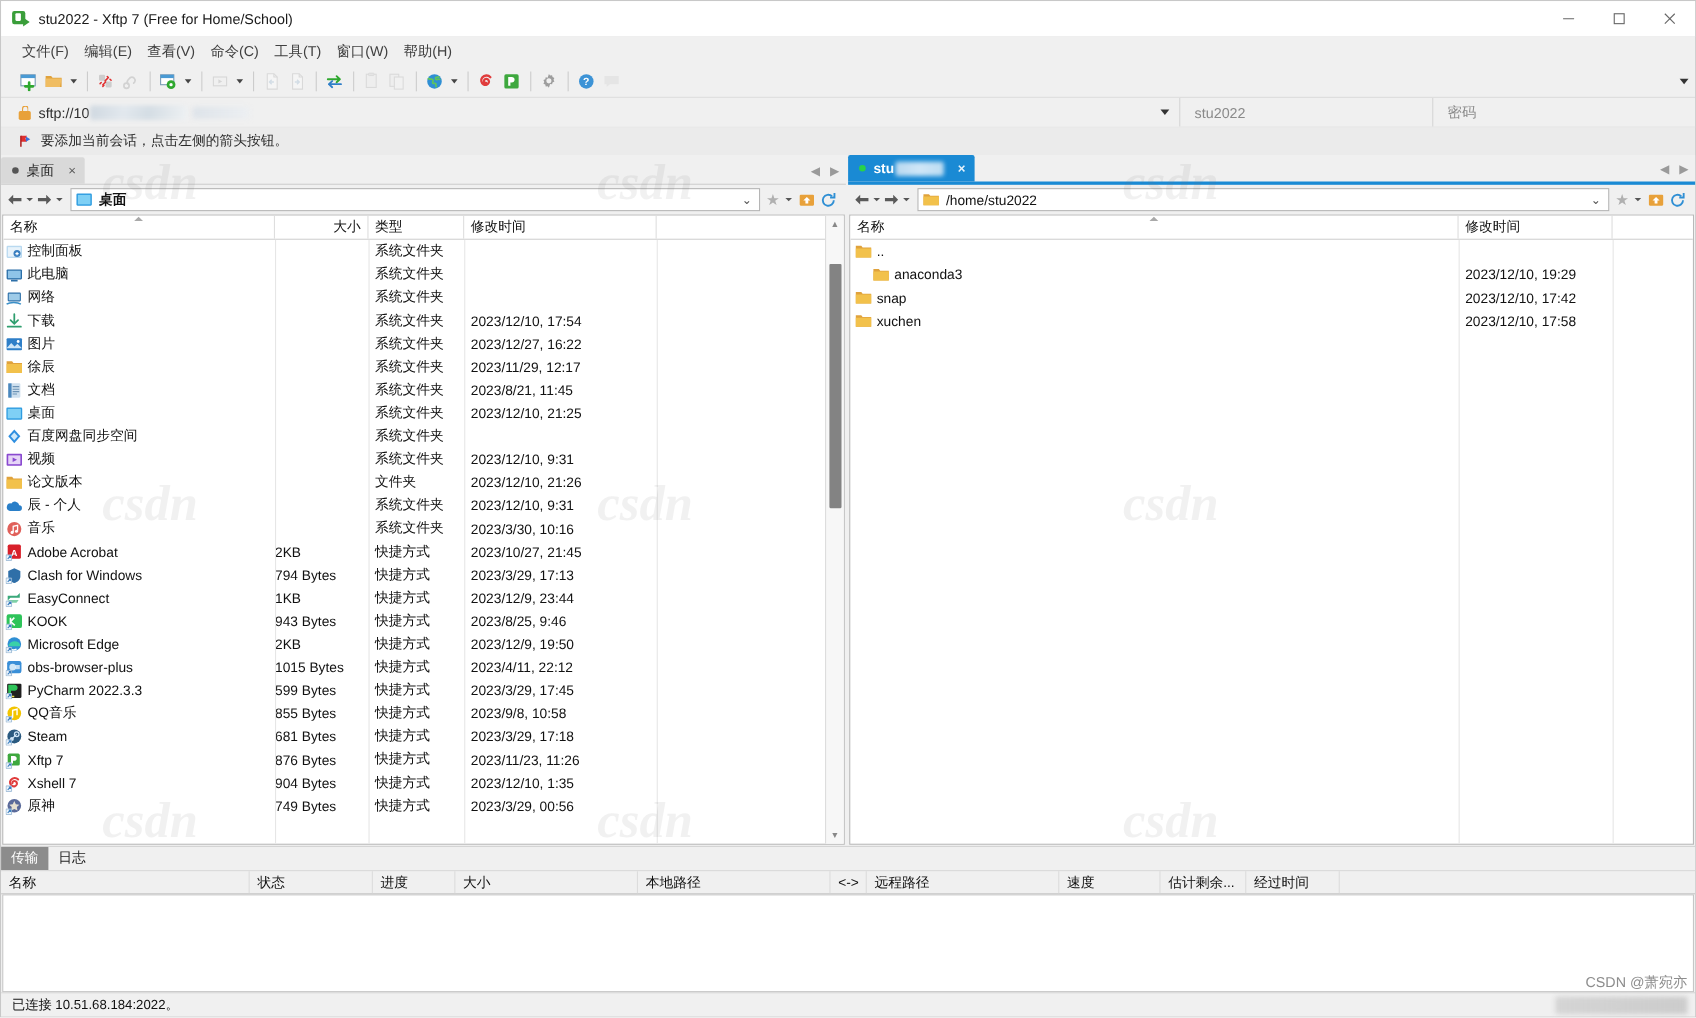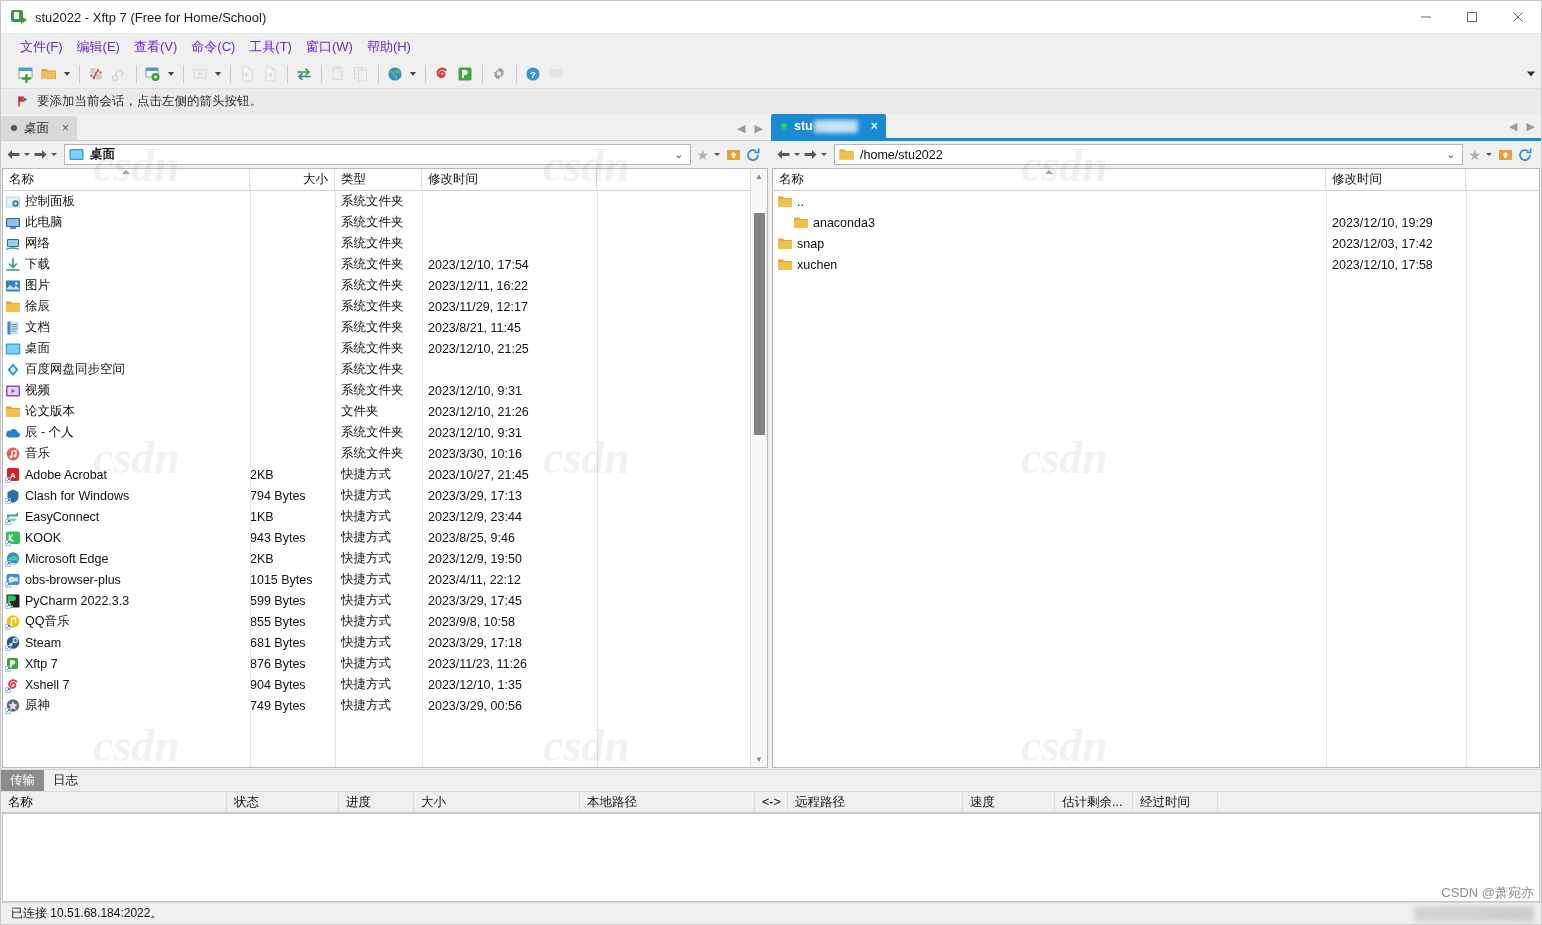--- a/index.html
+++ b/index.html
@@ -31,21 +31,21 @@
   .title-ico .arr{position:absolute;right:0;bottom:1px;width:0;height:0;border-left:6px solid #3a9e3a;border-top:4px solid transparent;border-bottom:4px solid transparent;}
   .title-text{font-size:13px;color:#1b1b1b;}
   .win-btns{margin-left:auto;display:flex;height:33px;}
   .win-btn{width:46px;height:33px;display:flex;align-items:center;justify-content:center;color:#555;font-size:14px;}
 
   
   .menubar{
     height:25px;background:#f0f0f0;display:flex;align-items:center;padding-left:12px;
     flex:0 0 25px;
   }
-  .menu-item{padding:3px 7px;font-size:13px;color:#6d28d9;cursor:default;}
+  .menu-item{padding:3px 7px;font-size:13px;color:#404040;cursor:default;}
 
   
   .toolbar{
     height:30px;background:#f0f0f0;display:flex;align-items:center;padding-left:14px;
     border-bottom:1px solid #dcdcdc; flex:0 0 30px; position:relative;
   }
   .tb{width:22px;height:22px;display:flex;align-items:center;justify-content:center;position:relative;margin-right:1px;}
   .tb svg{display:block;}
   .tb.dis{opacity:.35;}
   .tbsep{width:1px;height:18px;background:#cccccc;margin:0 5px;}
@@ -332,20 +332,34 @@
       </svg>
     </div>
     <div class="tb dis">
       <svg width="18" height="18" viewBox="0 0 18 18">
         <path d="M2.5 4h13v7.5h-8l-3 2.5v-2.5h-2z" fill="#d2d2d2"></path>
       </svg>
     </div>
     <div class="tb-overflow"></div>
   </div>
 
+  <div class="sessionrow">
+    <div class="sess-url">
+      <span class="lock">
+          <span class="body"></span>
+          <span class="shk"></span>
+        </span>
+      <span class="sess-url-text">sftp://10</span>
+      <span class="blur1"></span>
+      <span class="blur2"></span>
+      <span class="sess-caret"></span>
+    </div>
+    <div class="sess-user">stu2022</div>
+    <div class="sess-pass">密码</div>
+  </div>
 
   <div class="notice">
     <span class="flag">
       <svg width="13" height="13" viewBox="0 0 13 13">
         <path d="M2 1.5h5.5l-1.4 2.6L7.5 6.8H2z" fill="#e03030"></path>
         <path d="M2 1.5v10" stroke="#b02222" stroke-width="1.4"></path>
         <path d="M6.5 2.2l4 2.3-4 2.3z" fill="#3a6fd8"></path>
       </svg>
     </span>
     <span class="notice-text">要添加当前会话，点击左侧的箭头按钮。</span>
@@ -492,21 +506,21 @@
                     <svg width="16" height="16" viewBox="0 0 16 16">
                       <rect x="1" y="2.5" width="14" height="11" rx="1" fill="#2f7fc8"></rect>
                       <path d="M1 11.5l4.2-4.6 3 3.2 2.6-2.6 4.2 4z" fill="#cfe6f7"></path>
                       <circle cx="11.5" cy="5.5" r="1.3" fill="#fff"></circle>
                     </svg>
                   </span>
                   <span>图片</span>
                 </div>
                 <div class="c-size" style="flex:0 0 85px"></div>
                 <div class="c-type" style="flex:0 0 87px">系统文件夹</div>
-                <div class="c-time" style="flex:0 0 175px">2023/12/11, 16:22</div>
+                <div class="c-time" style="flex:0 0 175px">2023/12/27, 16:22</div>
               </div>
               <div class="row">
                 <div class="c-name" style="flex:0 0 247px">
                   <span class="ico">
                     <svg width="16" height="16" viewBox="0 0 16 16">
                       <path d="M1 2.5h5l1.2 1.6H15V13H1z" fill="#e0a23c"></path>
                       <path d="M1 4.8h14V13H1z" fill="#f2c14b"></path>
                     </svg>
                   </span>
                   <span>徐辰</span>
@@ -927,21 +941,21 @@
               <div class="row">
                 <div class="c-name" style="flex:0 0 553px;padding-left:4px">
                   <span class="ico">
                     <svg width="16" height="16" viewBox="0 0 16 16">
                       <path d="M1 2.5h5l1.2 1.6H15V13H1z" fill="#e0a23c"></path>
                       <path d="M1 4.8h14V13H1z" fill="#f2c14b"></path>
                     </svg>
                   </span>
                   <span>snap</span>
                 </div>
-                <div class="c-time" style="flex:0 0 140px">2023/12/03, 17:42</div>
+                <div class="c-time" style="flex:0 0 140px">2023/12/10, 17:42</div>
               </div>
               <div class="row">
                 <div class="c-name" style="flex:0 0 553px;padding-left:4px">
                   <span class="ico">
                     <svg width="16" height="16" viewBox="0 0 16 16">
                       <path d="M1 2.5h5l1.2 1.6H15V13H1z" fill="#e0a23c"></path>
                       <path d="M1 4.8h14V13H1z" fill="#f2c14b"></path>
                     </svg>
                   </span>
                   <span>xuchen</span>

